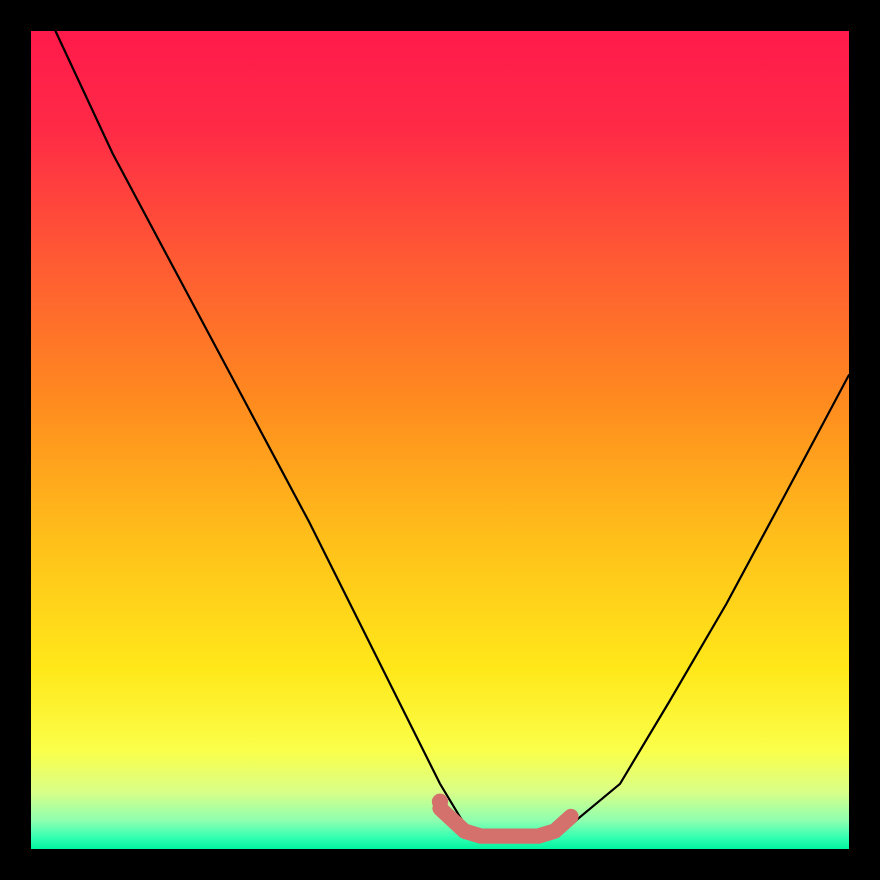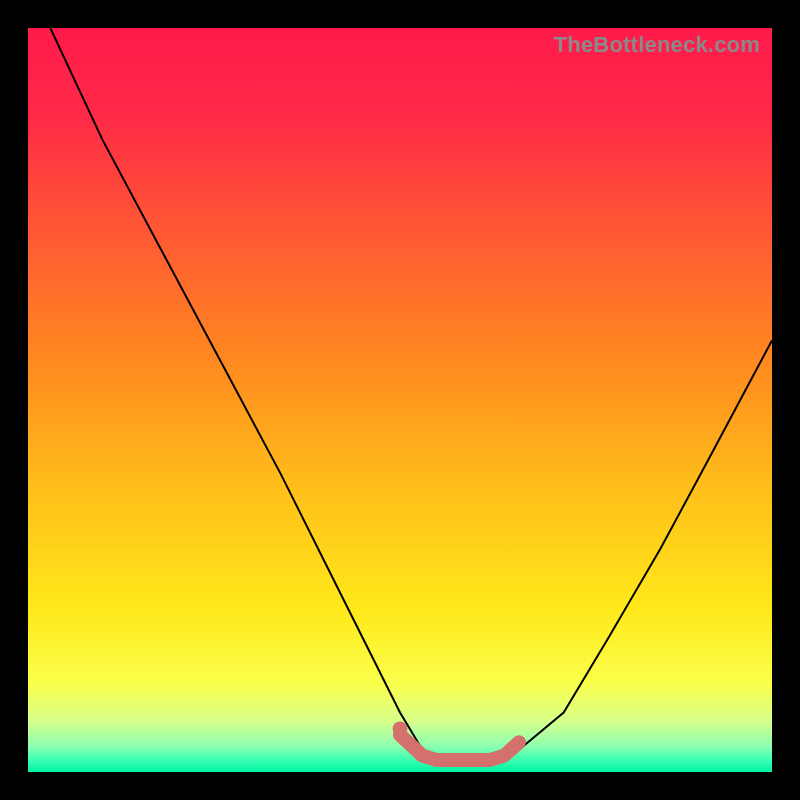--- a/index.html
+++ b/index.html
@@ -76,15 +76,14 @@
       </defs>
       <rect x="0" y="0" width="100" height="100" fill="url(#bg-grad)"></rect>
     </svg>
 
     <svg class="curve-layer" viewBox="0 0 100 100" preserveAspectRatio="none">
       <path fill="none" stroke="#000000" stroke-width="2" vector-effect="non-scaling-stroke" d="M3.000 0.000 L10.000 15.000 L18.000 30.000 L26.000 45.000 L34.000 60.000 L40.000 72.000 L46.000 84.000 L50.000 92.000 L53.000 97.000 L55.000 99.000 L58.000 99.000 L62.000 99.000 L66.000 97.000 L72.000 92.000 L78.000 82.000 L85.000 70.000 L92.000 57.000 L100.000 42.000"></path>
       <path fill="none" stroke="#d4716c" stroke-width="14" stroke-linecap="round" stroke-linejoin="round" vector-effect="non-scaling-stroke" d="M50.000 95.000 L53.000 97.800 L55.000 98.400 L58.000 98.400 L62.000 98.400 L64.000 97.800 L66.000 96.000"></path>
       <circle r="1.0" fill="#d4716c" cx="50" cy="94.2"></circle>
     </svg>
 
-    <div class="watermark">TheBottleneck.com</div>
   </div>
 </div>
 
 </body></html>

